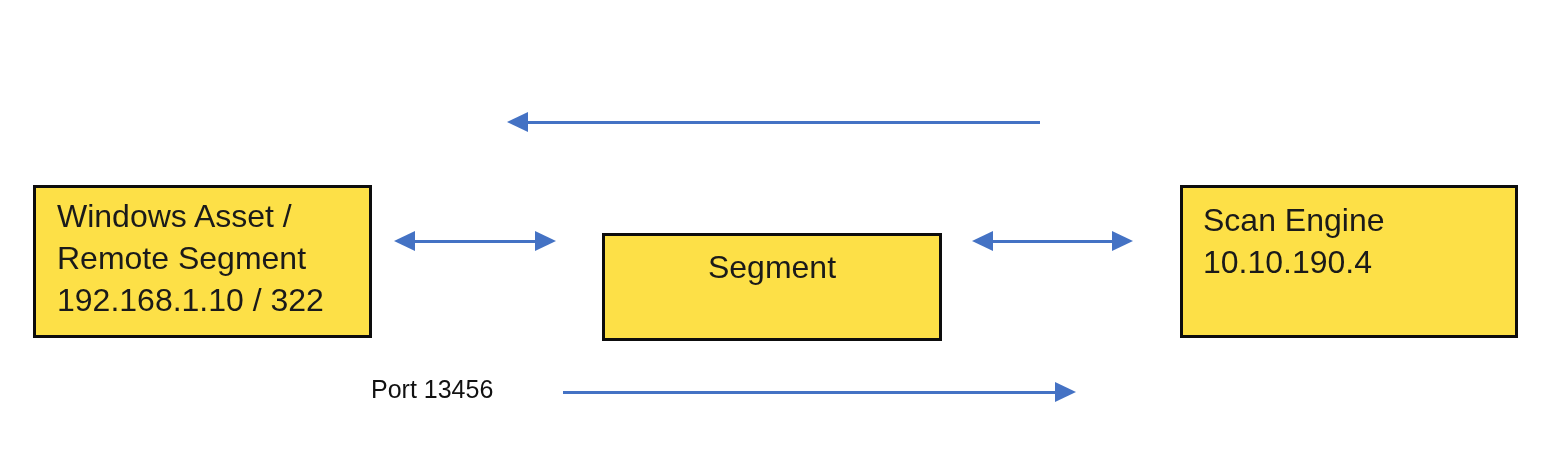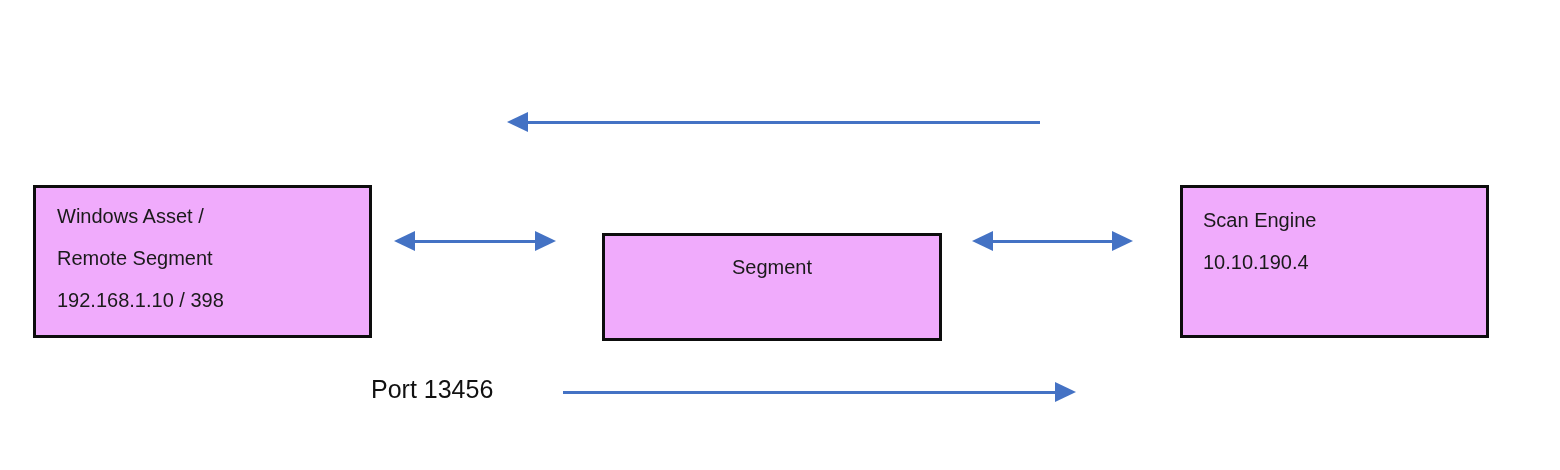--- a/index.html
+++ b/index.html
@@ -21,22 +21,22 @@
     left: 35px;
     top: 26px;
     font-size: 30px;
     line-height: 34px;
     color: #111111;
   }
   .box {
     position: absolute;
     box-sizing: border-box;
     border: 3px solid #0d0d0d;
-    background: #f0abfc;
-    font-size: 20px;
+    background: #fde047;
+    font-size: 32px;
     line-height: 42px;
   }
   .box-asset {
     left: 33px;
     top: 185px;
     width: 339px;
     height: 153px;
     padding: 7px 0 0 21px;
   }
   .box-firewall {
@@ -44,21 +44,21 @@
     top: 233px;
     width: 340px;
     height: 108px;
     padding-top: 13px;
     text-align: center;
     line-height: 36px;
   }
   .box-scan {
     left: 1180px;
     top: 185px;
-    width: 309px;
+    width: 338px;
     height: 153px;
     padding: 11px 0 0 20px;
   }
   .flow-label {
     position: absolute;
     font-size: 28px;
     line-height: 34px;
     color: #111111;
     white-space: nowrap;
   }
@@ -111,21 +111,21 @@
 
 <div class="canvas">
 
 
   <div class="arrow-line line-inbound"></div>
   <div class="arrow-head head-left head-inbound"></div>
 
   <div class="box box-asset">
     <div>Windows Asset /</div>
     <div>Remote Segment</div>
-    <div>192.168.1.10 / 398</div>
+    <div>192.168.1.10 / 322</div>
   </div>
 
   <div class="arrow-head head-left head-link1-l"></div>
   <div class="arrow-line line-link1"></div>
   <div class="arrow-head head-right head-link1-r"></div>
 
   <div class="box box-firewall">
     <div>Segment</div>
   </div>
 

